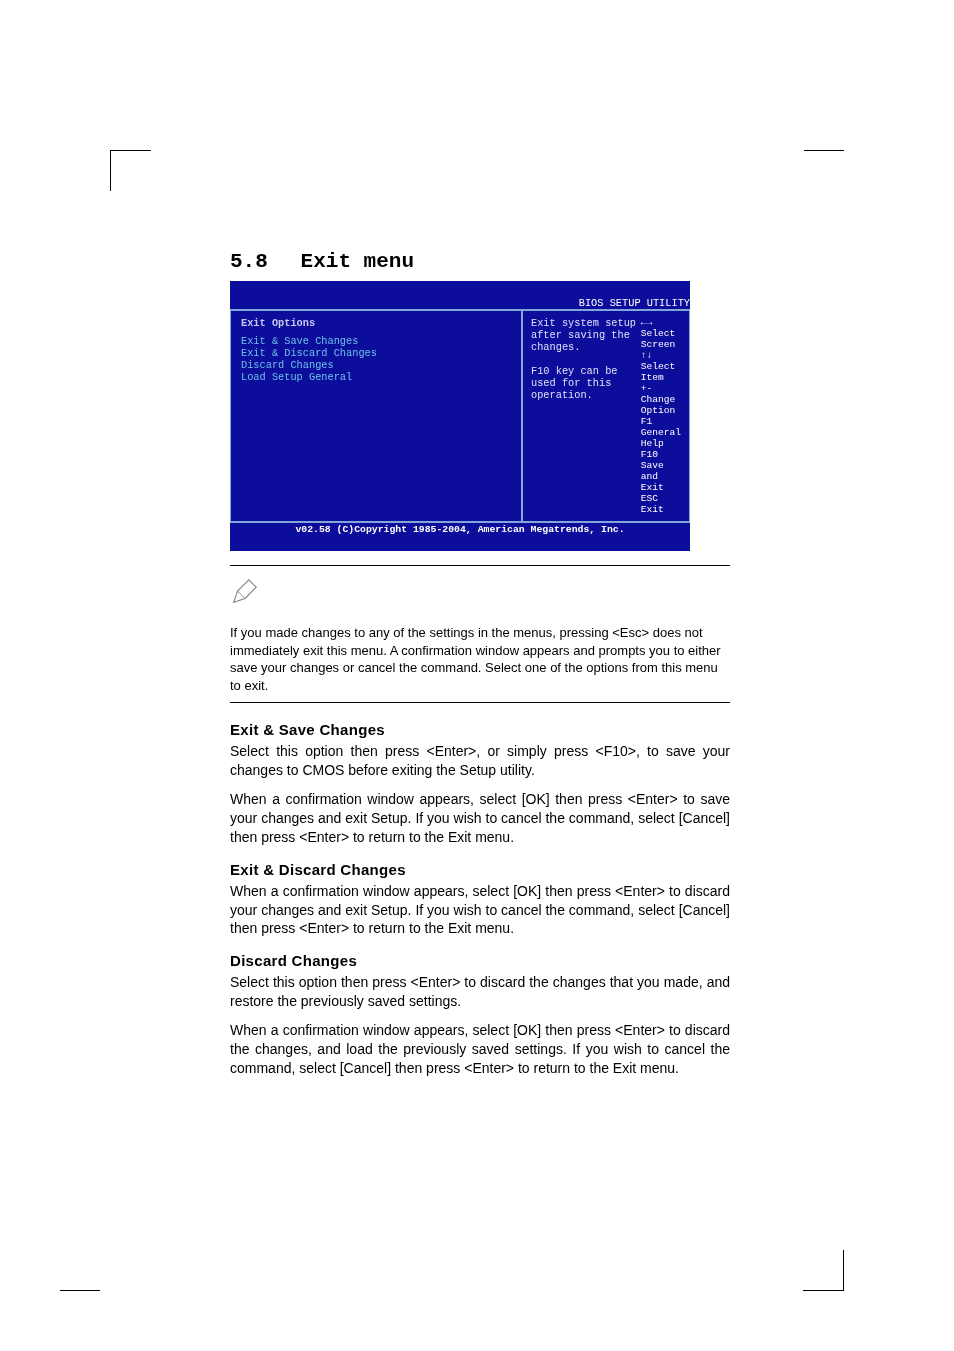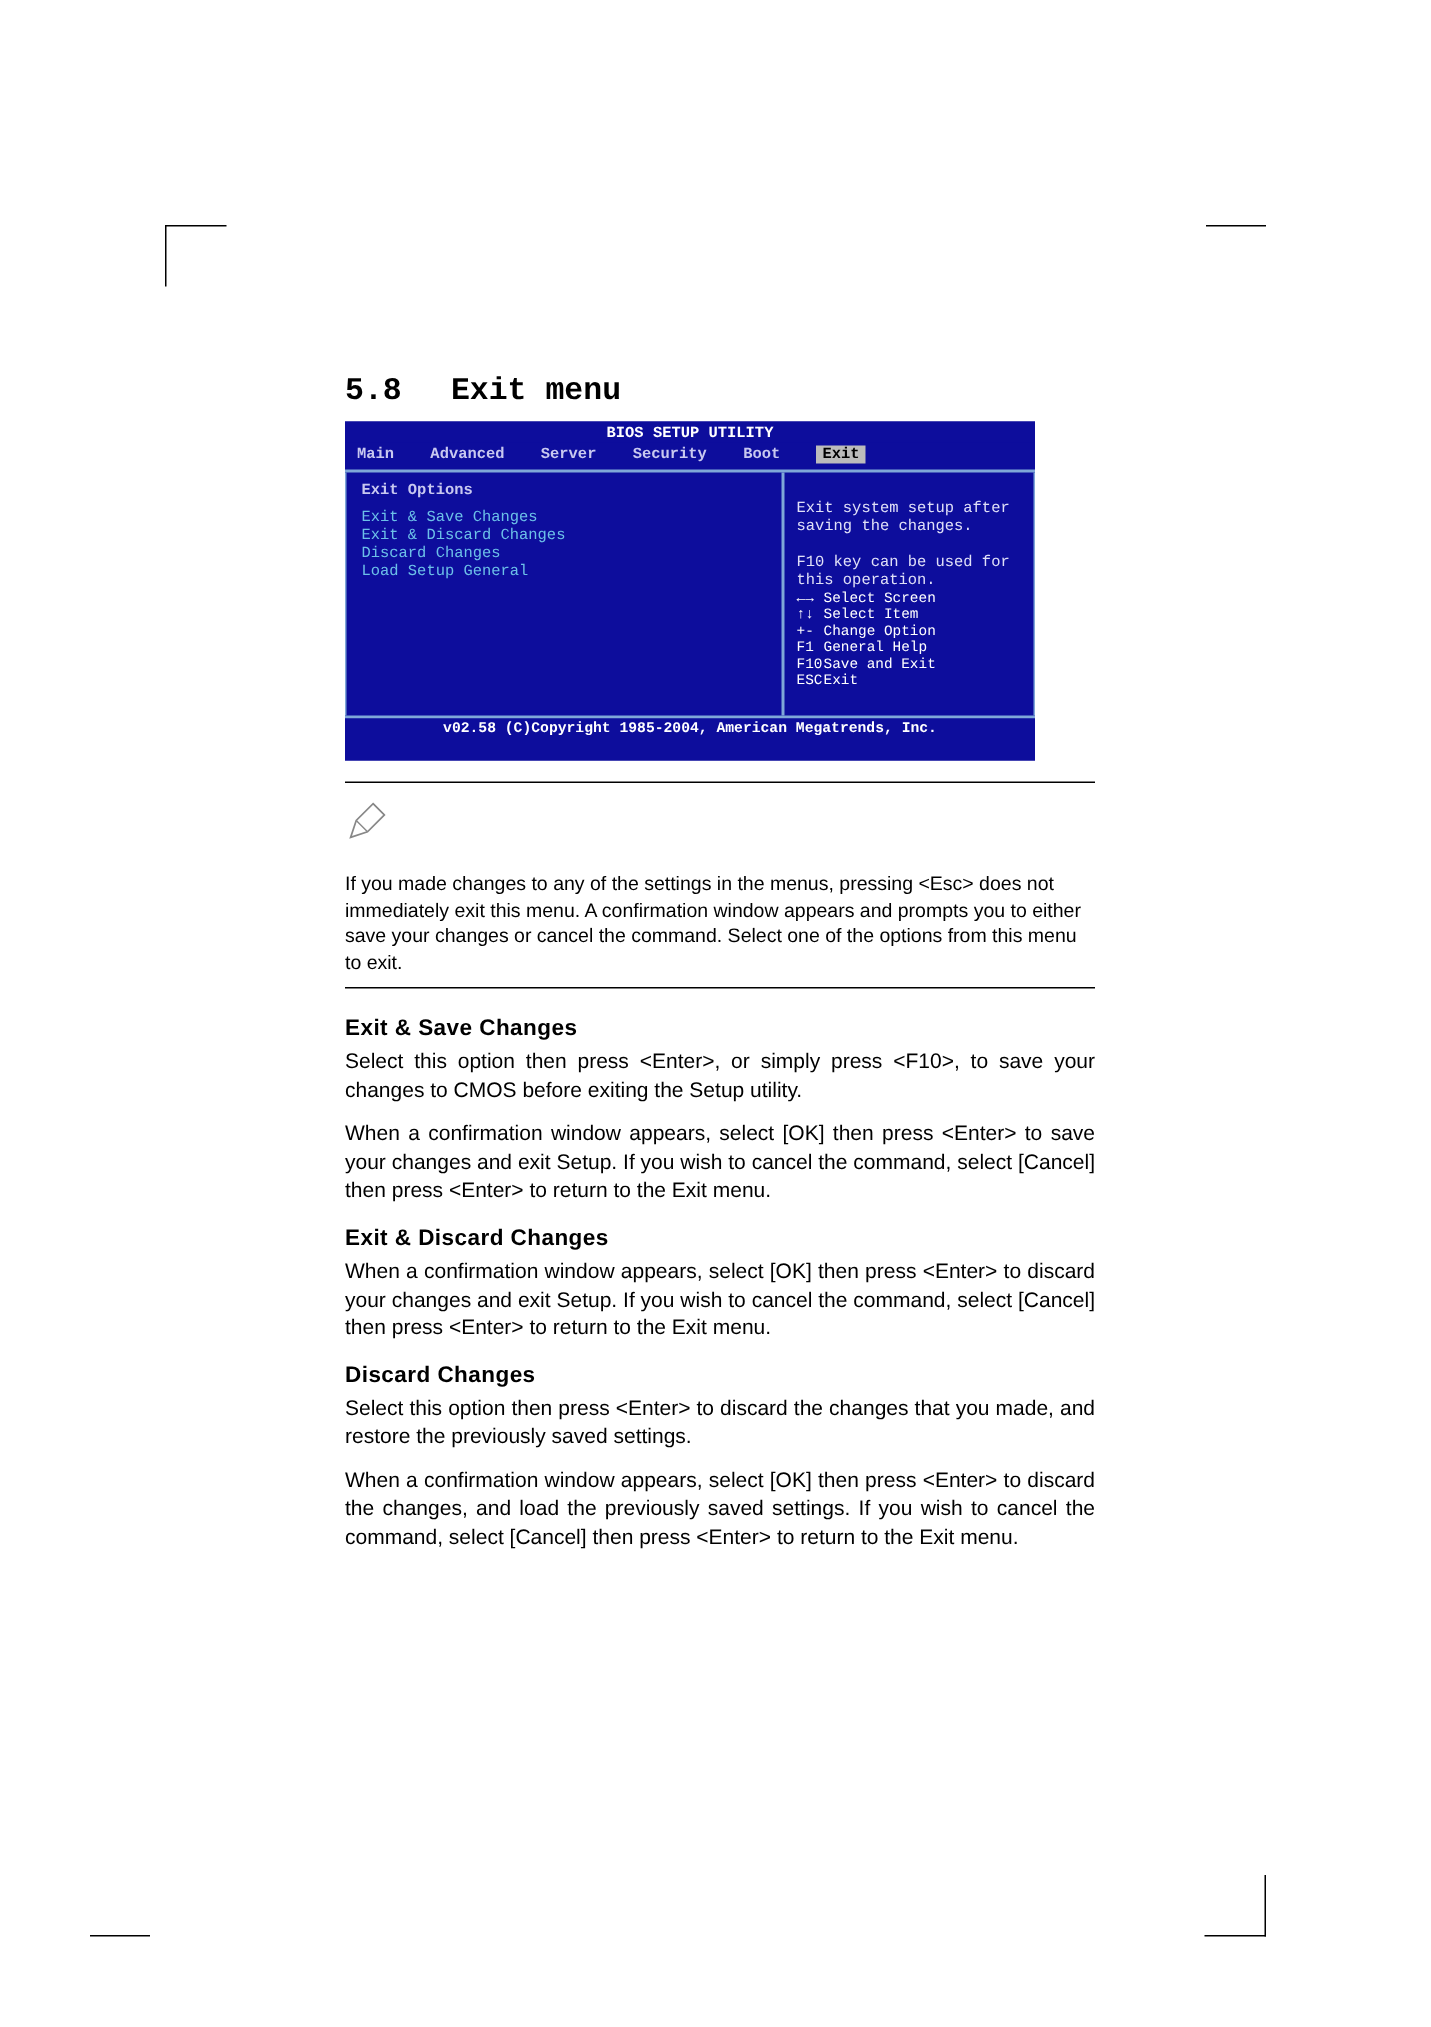--- a/index.html
+++ b/index.html
@@ -42,23 +42,23 @@
     width: 460px;
     margin: 8px 0 14px 0;
     font-family: "Courier New", monospace;
     font-size: 10.3px;
     color: #eef;
     background: #0d0d9c;
   }
   .bios-title {
     background: #0d0d9c;
     color: #fff;
-    text-align: center;
-    font-weight: bold;
-    padding: 2px 0 0 0;
+    text-align: right;
+    font-weight: normal;
+    padding: 16px 0 0 0;
   }
   .bios-menu {
     background: #0d0d9c;
     padding: 2px 8px 4px 8px;
   }
   .bios-menu span.tab {
     color: #c8c8f0;
     font-weight: bold;
     display:inline-block;
     margin-right: 18px;
@@ -80,25 +80,25 @@
     padding: 6px 10px;
     color: #d0c050;
     min-height: 150px;
   }
   .bios-left .hdr { color: #c8c8f0; font-weight: bold; margin-bottom: 6px; }
   .bios-left .item { color: #6cc0e8; }
   .bios-right {
     width: 150px;
     border: 1px solid #7fa7d8;
     border-top:none; border-bottom:none;
-    padding: 18px 8px;
+    padding: 6px 8px;
     color: #e0e0f8;
     display:flex;
-    flex-direction:column;
-    justify-content:flex-start;
+    flex-direction:row;
+    justify-content:space-between;
   }
   .bios-help-top { }
   .bios-keys { font-size: 9.6px; color:#fff; }
   .bios-keys .sym { color:#fff; display:inline-block; width:18px; }
   .bios-footer {
     background: #0d0d9c;
     color: #fff;
     text-align: center;
     font-weight: bold;
     padding: 1px 0 16px 0;
@@ -161,28 +161,20 @@
 <div class="page-wrapper">
 
   <h1 class="section">
     <span class="num">5.8</span>
     <span>Exit menu</span>
   </h1>
 
 
   <div class="bios">
     <div class="bios-title">BIOS SETUP UTILITY</div>
-    <div class="bios-menu">
-      <span class="tab">Main</span>
-      <span class="tab">Advanced</span>
-      <span class="tab">Server</span>
-      <span class="tab">Security</span>
-      <span class="tab">Boot</span>
-      <span class="tab active">Exit</span>
-    </div>
     <div class="bios-body">
       <div class="bios-left">
         <div class="hdr">Exit Options</div>
         <div class="item">Exit &amp; Save Changes</div>
         <div class="item">Exit &amp; Discard Changes</div>
         <div class="item">Discard Changes</div>
         <div class="item"></div>
         <div class="item">Load Setup General</div>
       </div>
       <div class="bios-right">

